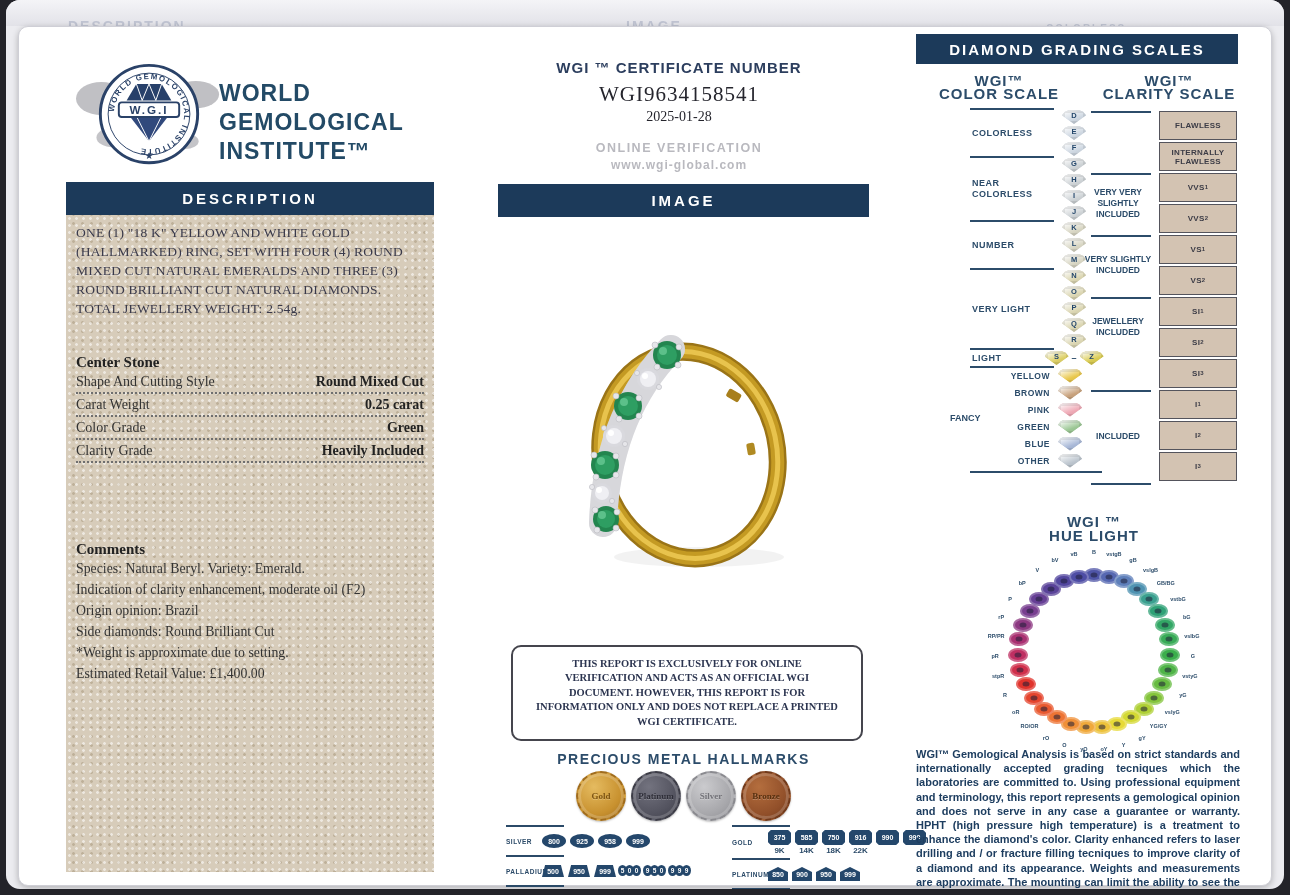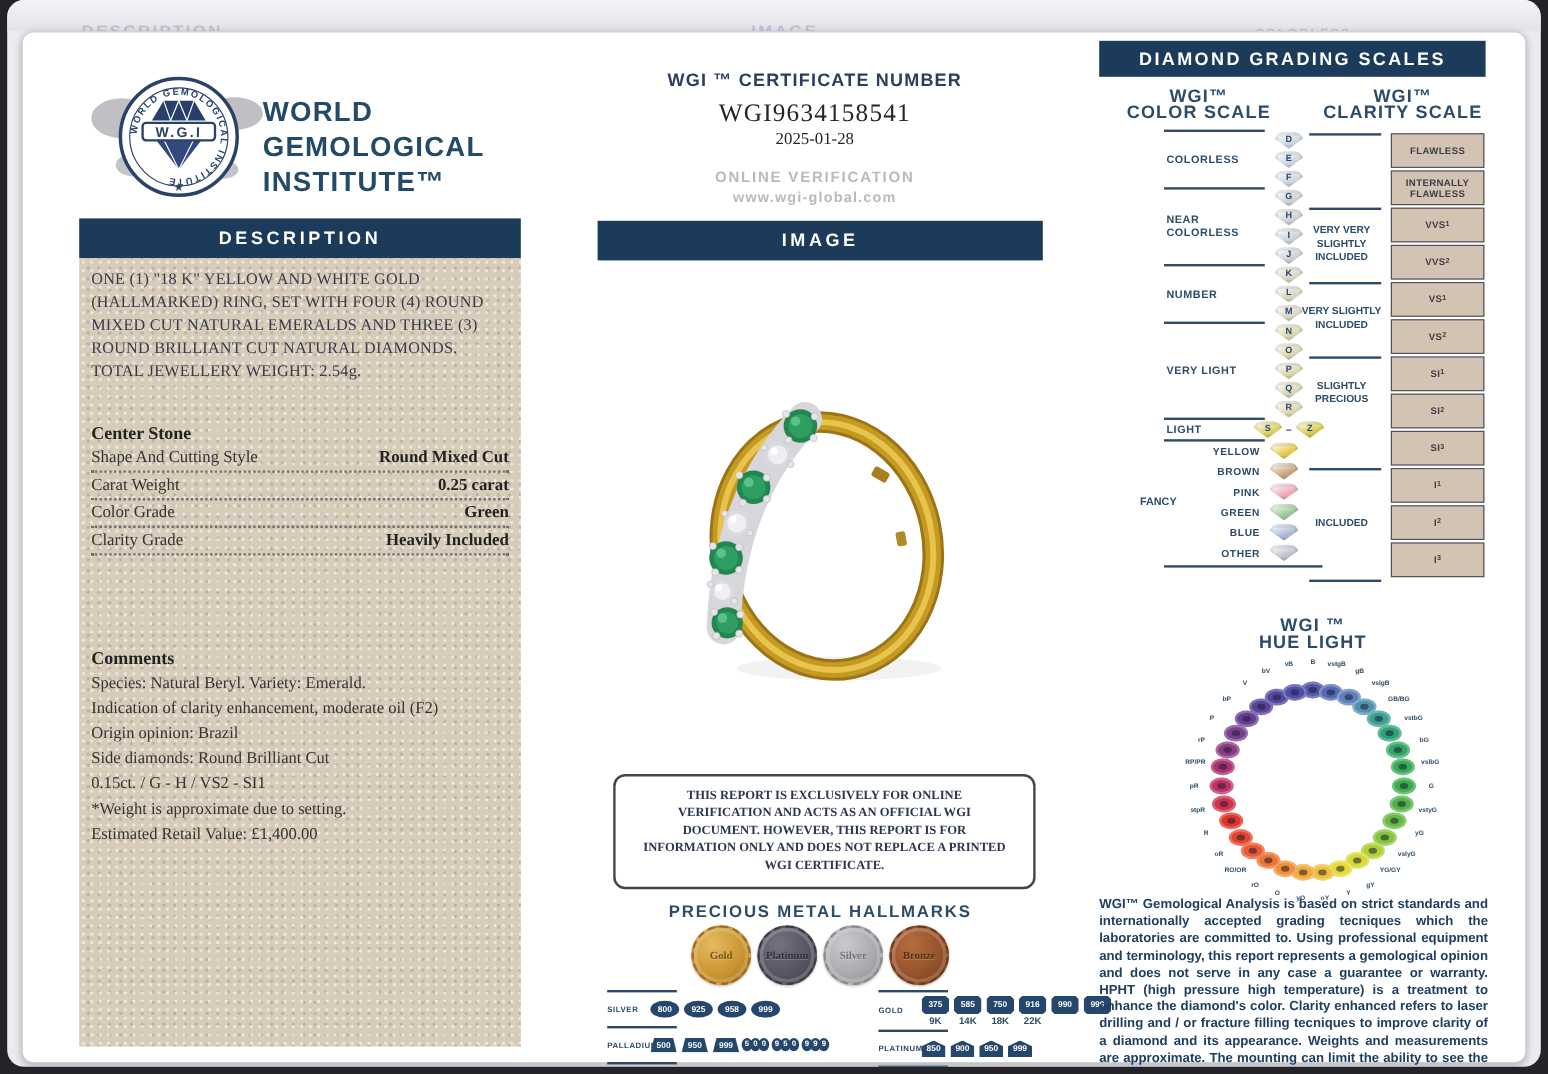--- a/index.html
+++ b/index.html
@@ -211,21 +211,20 @@
             <span class="lab">Clarity Grade</span>
             <span class="val">Heavily Included</span>
           </div>
         </div>
       <div class="comments-title">Comments</div>
       <div>
           <div class="comment-line">Species: Natural Beryl. Variety: Emerald.</div>
           <div class="comment-line">Indication of clarity enhancement, moderate oil (F2)</div>
           <div class="comment-line">Origin opinion: Brazil</div>
           <div class="comment-line">Side diamonds: Round Brilliant Cut</div>
-          <div class="comment-line">0.15ct. / G - H / VS2 - SI1</div>
           <div class="comment-line">*Weight is approximate due to setting.</div>
           <div class="comment-line">Estimated Retail Value: £1,400.00</div>
         </div>
     </div>
 
     <div class="cert-block">
       <div class="cert-label">WGI ™ CERTIFICATE NUMBER</div>
       <div class="cert-number">WGI9634158541</div>
       <div class="cert-date">2025-01-28</div>
       <div class="cert-verif">ONLINE VERIFICATION</div>
@@ -598,21 +597,21 @@
           <sub>2</sub>
         </div>
         <div class="clar-box">
           <span>I</span>
           <sub>3</sub>
         </div>
       </div>
     <div>
         <div class="clar-side" style="left: 1062px; top: 176px;">VERY VERY SLIGHTLY INCLUDED</div>
         <div class="clar-side" style="left: 1062px; top: 238px;">VERY SLIGHTLY INCLUDED</div>
-        <div class="clar-side" style="left: 1062px; top: 300px;">SLIGHTLY PRECIOUS</div>
+        <div class="clar-side" style="left: 1062px; top: 300px;">JEWELLERY INCLUDED</div>
         <div class="clar-side" style="left: 1062px; top: 409px;">INCLUDED</div>
         <div class="clar-tick" style="left: 1072px; top: 84px;"></div>
         <div class="clar-tick" style="left: 1072px; top: 146px;"></div>
         <div class="clar-tick" style="left: 1072px; top: 208px;"></div>
         <div class="clar-tick" style="left: 1072px; top: 270px;"></div>
         <div class="clar-tick" style="left: 1072px; top: 363px;"></div>
         <div class="clar-tick" style="left: 1072px; top: 456px;"></div>
       </div>
 
     <div id="hue-wheel">

